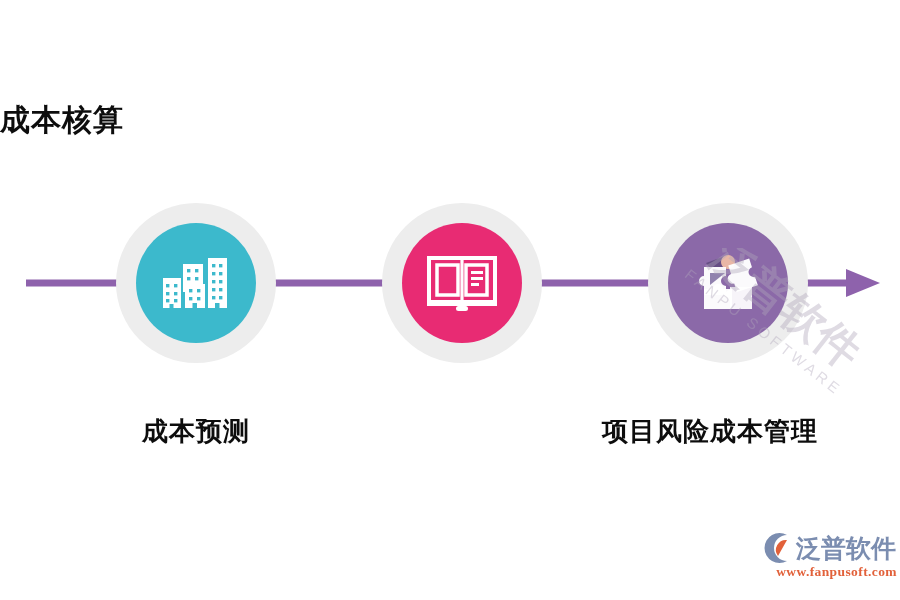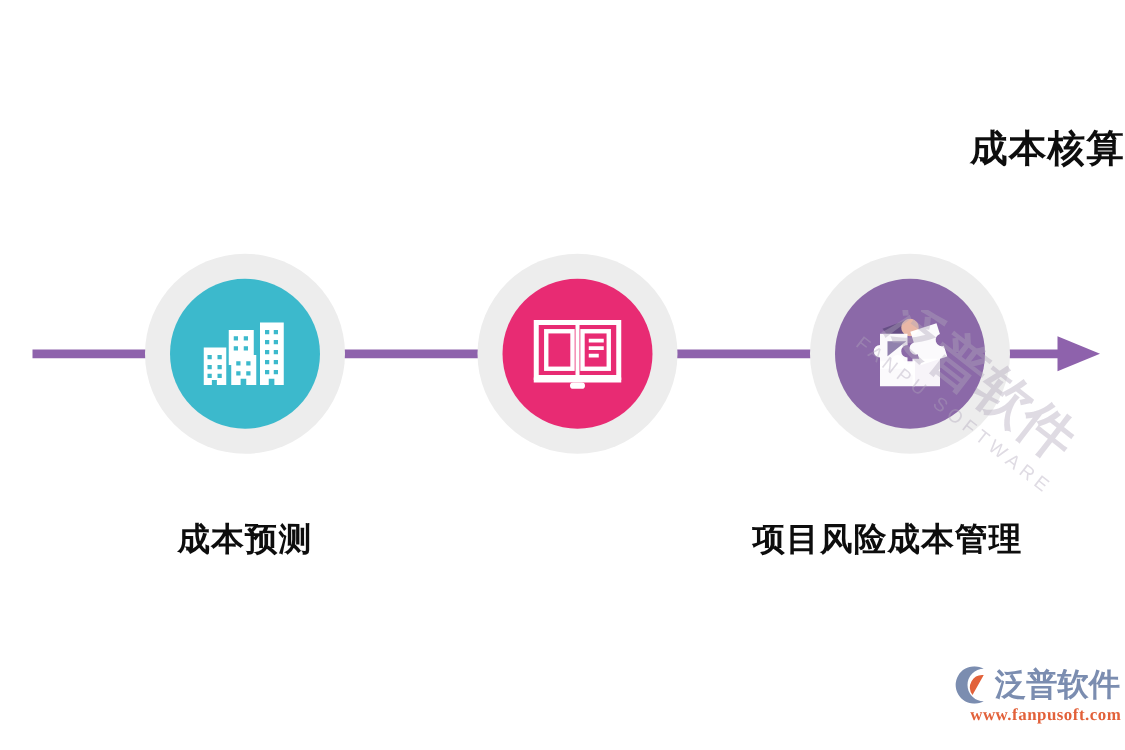--- a/index.html
+++ b/index.html
@@ -19,21 +19,21 @@
     width: 900px;
     height: 600px;
   }
 
   
   .title {
     position: absolute;
     left: 0;
     top: 100px;
     width: 900px;
-    text-align: right;
+    text-align: left;
     font-size: 30px;
     font-weight: bold;
     color: #0d0d0d;
     letter-spacing: 1px;
     line-height: 40px;
   }
 
   
   .timeline {
     position: absolute;

